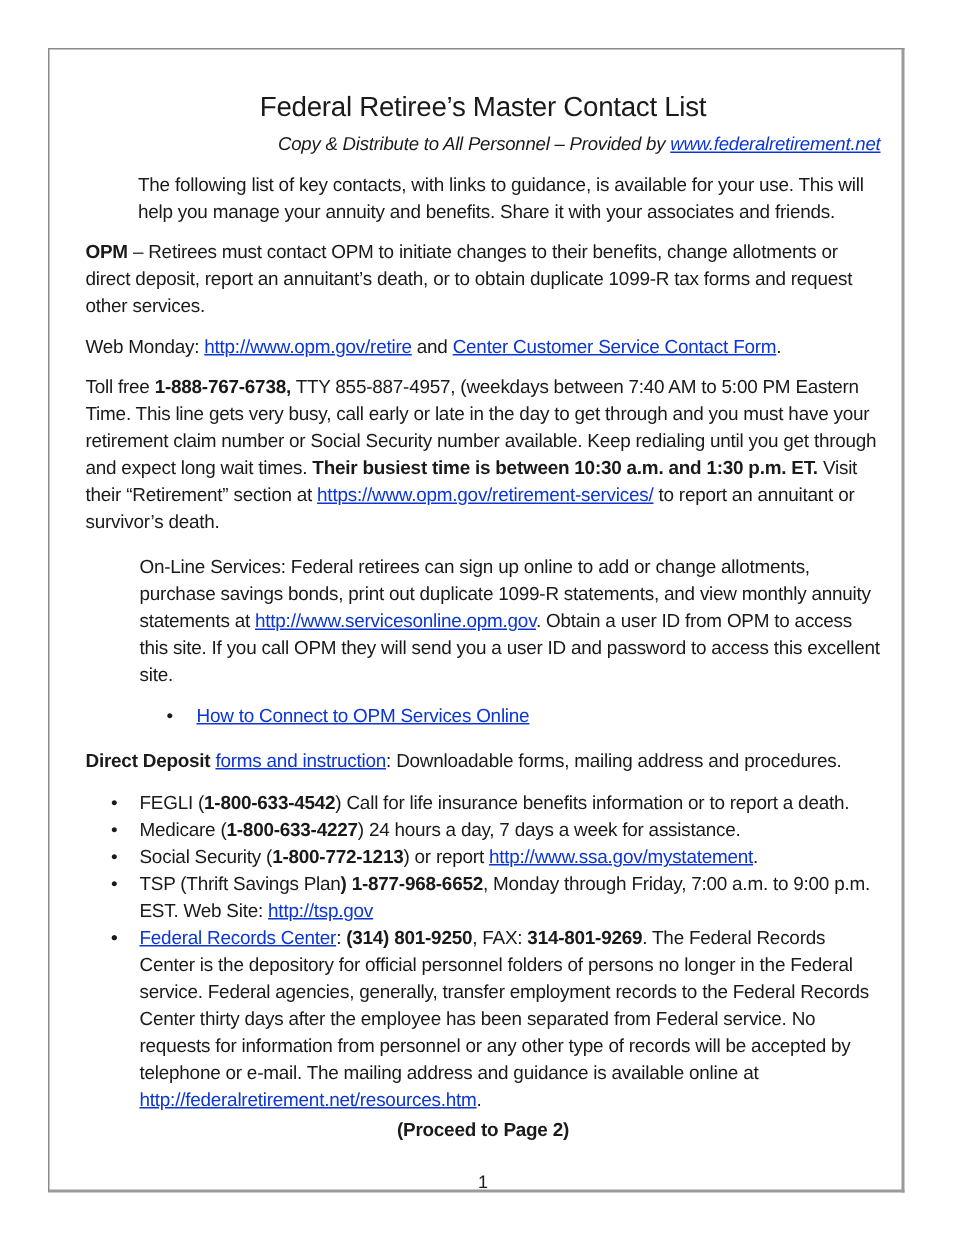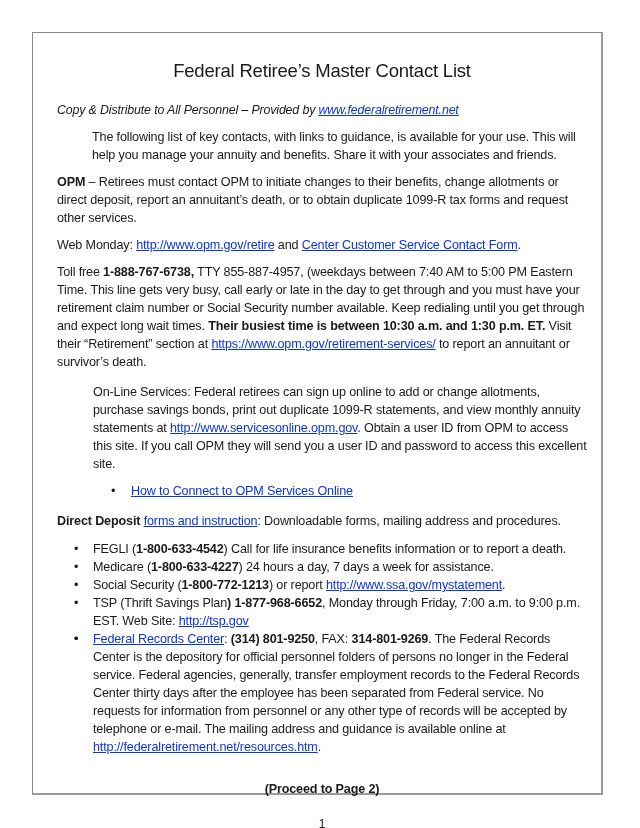--- a/index.html
+++ b/index.html
@@ -2,21 +2,21 @@
 <html><head>
 <meta charset="utf-8">
 <style>
   html, body { margin: 0; padding: 0; background: #ffffff; }
   body { width: 640px; height: 828px; position: relative; overflow: hidden;
          font-family: "Liberation Sans", sans-serif; color: #1a1a1a; }
   .page { position: absolute; left: 32px; top: 32px; width: 571px; height: 763px;
           border: 1px solid #8a8a8a; box-sizing: border-box; border-right-width: 2px; border-bottom-width: 2px; border-right-color:#9a9a9a; border-bottom-color:#9a9a9a; }
   .content { position: absolute; left: 24px; top: 26px; width: 530px; font-size: 12.6px; line-height: 18px; letter-spacing: -0.15px; }
   h1 { margin: 0; text-align: center; font-weight: normal; font-size: 18.5px; line-height: 24px; letter-spacing: -0.2px; }
-  .subtitle { text-align: left; font-style: italic; font-size: 12.4px; margin-top: 18px; line-height: 18px; }
+  .subtitle { text-align: right; font-style: italic; font-size: 12.4px; margin-top: 4px; line-height: 18px; }
   p { margin: 0; }
   .gap { margin-top: 9px; }
   a { color: #0b35d6; text-decoration: underline; }
   b { font-weight: bold; }
   .indent { margin-left: 36px; }
   ul { margin: 0; padding: 0; list-style: none; }
   li { position: relative; padding-left: 36px; }
   li .bullet { position: absolute; left: 17px; top: 0; }
   .indent-list li { padding-left: 38px; }
   .indent-list li .bullet { left: 18px; }
@@ -49,17 +49,17 @@
 
     <ul class="gap" style="margin-top:10px;">
       <li><span class="bullet">•</span><span>FEGLI (</span><b>1-800-633-4542</b><span>) Call for life insurance benefits information or to report a death.</span></li>
       <li><span class="bullet">•</span><span>Medicare (</span><b>1-800-633-4227</b><span>) 24 hours a day, 7 days a week for assistance.</span></li>
       <li><span class="bullet">•</span><span>Social Security (</span><b>1-800-772-1213</b><span>) or report </span><a>http://www.ssa.gov/mystatement</a><span>.</span></li>
       <li><span class="bullet">•</span><span>TSP (Thrift Savings Plan</span><b>) 1-877-968-6652</b><span>, Monday through Friday, 7:00 a.m. to 9:00 p.m. EST. Web Site: </span><a>http://tsp.gov</a></li>
       <li><span class="bullet">•</span></li>
       <li><span class="bullet">•</span><a>Federal Records Center</a><span>: </span><b>(314) 801-9250</b><span>, FAX: </span><b>314-801-9269</b><span>. The Federal Records Center is the depository for official personnel folders of persons no longer in the Federal service. Federal agencies, generally, transfer employment records to the Federal Records Center thirty days after the employee has been separated from Federal service. No requests for information from personnel or any other type of records will be accepted by telephone or e-mail. The mailing address and guidance is available online at </span><a>http://federalretirement.net/resources.htm</a><span>.</span></li>
     </ul>
 
-    <p class="center" style="margin-top:24px;"><b>(Proceed to Page 2)</b></p>
+    <p class="center" style="margin-top:2px;"><b>(Proceed to Page 2)</b></p>
 
     <p class="pagenum" style="margin-top:17px;">1</p>
   </div>
 </div>
 
 </body></html>

